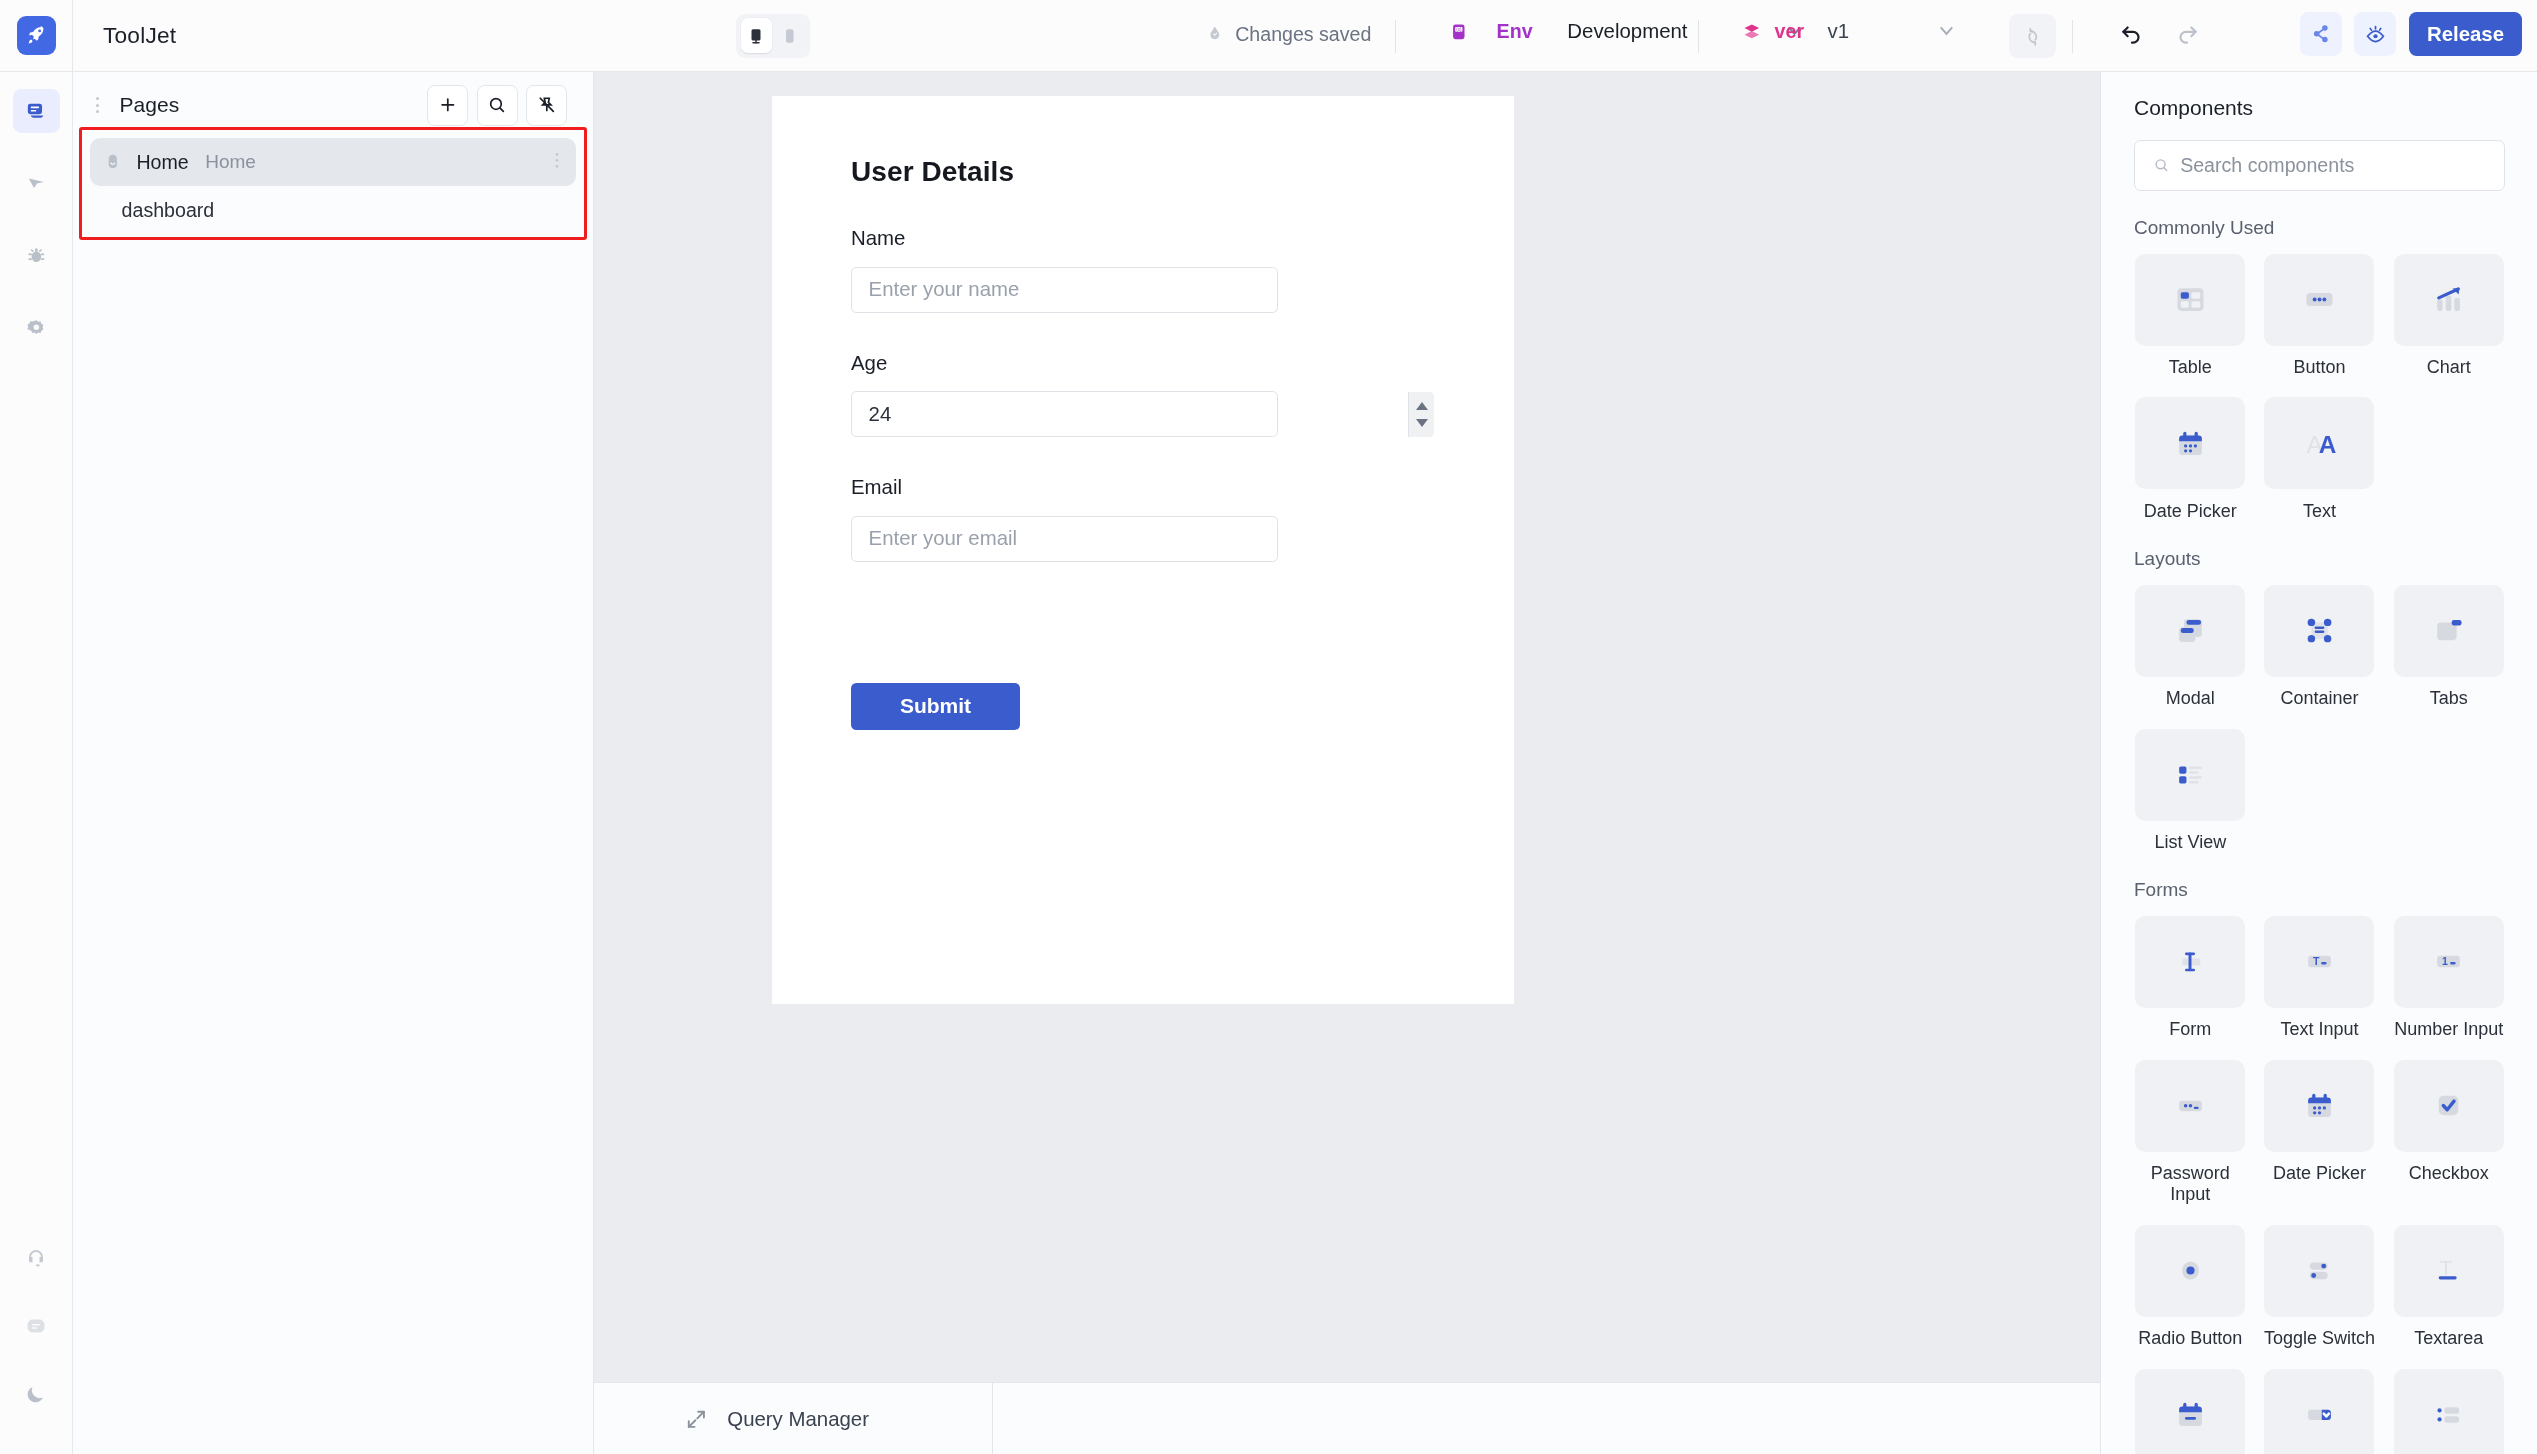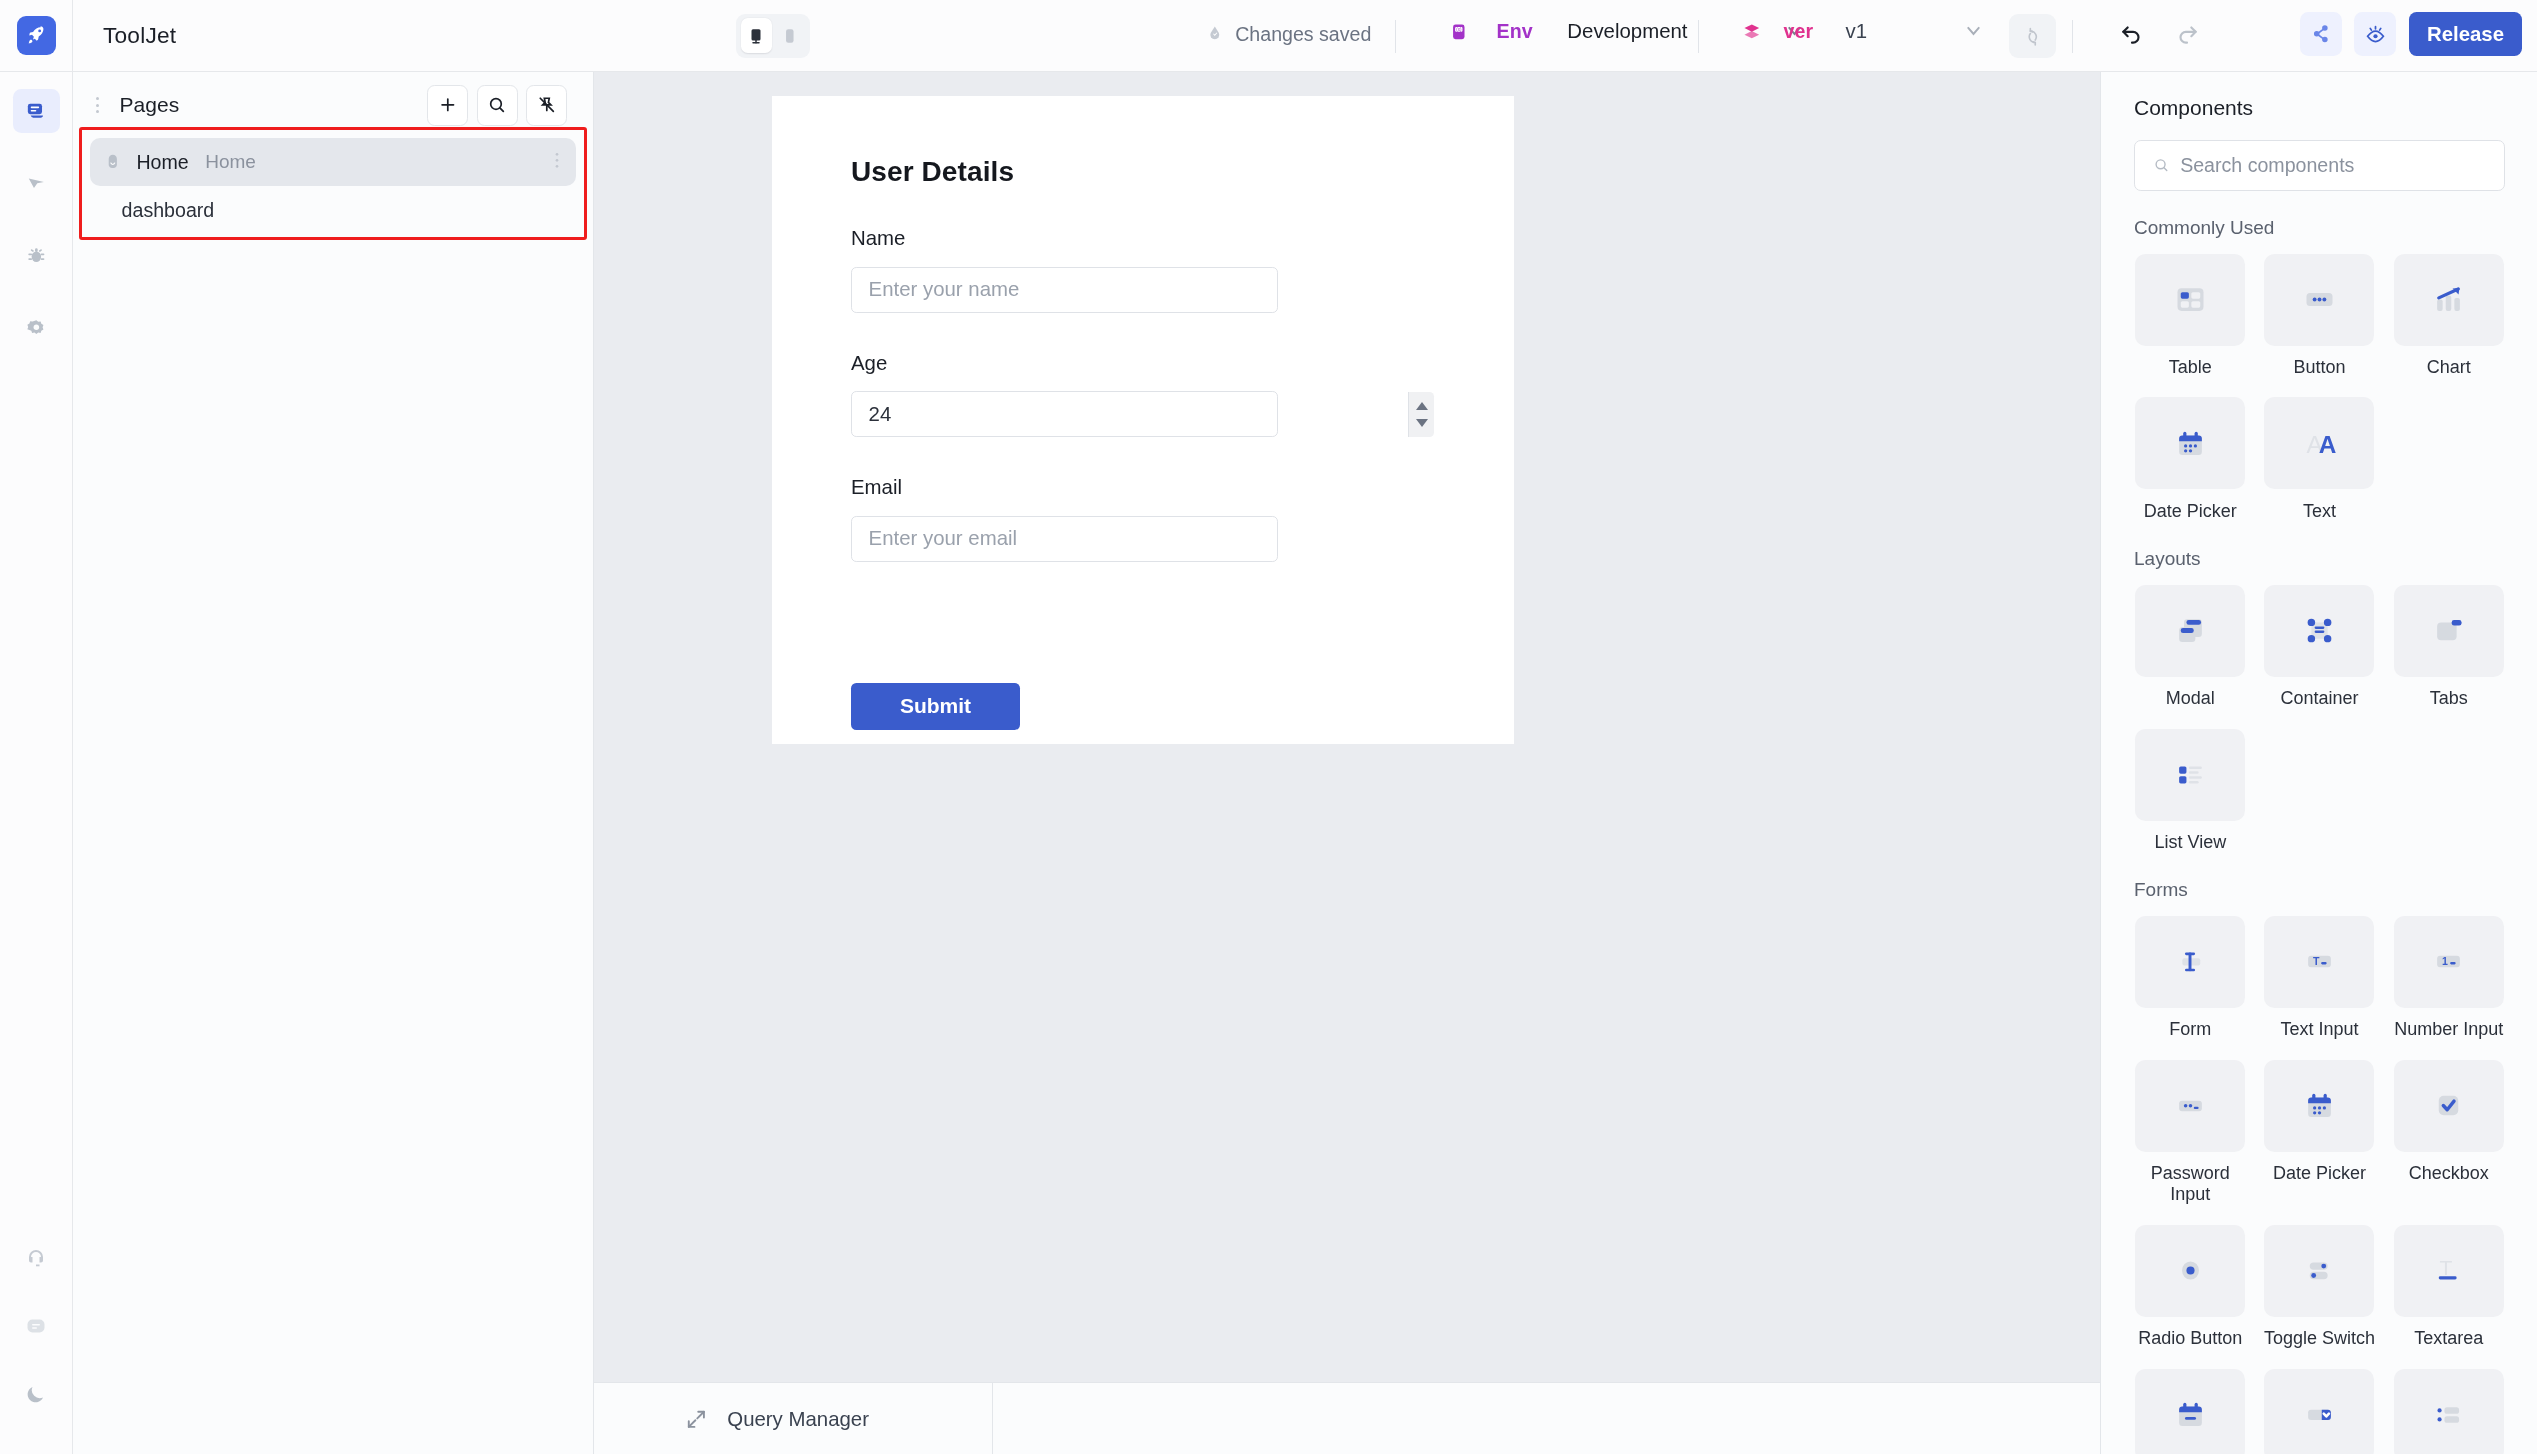--- a/index.html
+++ b/index.html
@@ -47,21 +47,21 @@
   .tb-sep3 { position: absolute; left: 2072px; top: 19.6px; }
 
   .tb-env {
     position: absolute; left: 1449px; top: 19.6px; display: flex; align-items: center; gap: 28px;
   }
   .tb-env .env-tag { font-size: 19.6px; color: #a332c8; font-weight: 600; }
   .tb-env .env-val { font-size: 20.4px; color: #1b1f27; margin-left: 6.8px; }
   .chev { margin-left: 69px; }
 
   .tb-ver {
-    position: absolute; left: 1742px; top: 19.6px; display: flex; align-items: center; gap: 22px;
+    position: absolute; left: 1742px; top: 19.6px; display: flex; align-items: center; gap: 13px;
   }
   .tb-ver .ver-tag { font-size: 19.6px; color: #e0328f; font-weight: 600; }
   .tb-ver .ver-val { font-size: 20.4px; color: #3a4250; margin-left: 10.6px; }
   .tb-ver .chev { margin-left: 74px; }
 
   .tb-refresh {
     position: absolute; left: 2009px; top: 14.3px; width: 47px; height: 44px;
     border-radius: 9px; background: #f1f3f6; display: flex; align-items: center; justify-content: center;
   }
   .tb-undo { position: absolute; left: 2119px; top: 21px; }
@@ -124,21 +124,21 @@
     position: absolute; left: 6px; top: -10.6px; width: 508px; height: 113px;
     border: 3.8px solid #ef1d1d; border-radius: 3px; pointer-events: none;
   }
 
   
   .canvas-col { flex: 1 1 auto; display: flex; flex-direction: column; min-width: 0; }
   .canvas {
     flex: 1 1 auto; background: #eaecf0; position: relative; overflow: hidden;
   }
   .form-card {
-    position: absolute; left: 178px; top: 24px; width: 742px; height: 648px;
+    position: absolute; left: 178px; top: 24px; width: 742px; height: 908px;
     background: #fff;
   }
   .form-inner { padding: 60px 79px 0 79px; }
   .form-title { font-size: 28px; font-weight: 700; color: #15181e; letter-spacing: 0.1px; }
   .fl { font-size: 20.4px; color: #1b1f27; margin-top: 39px; }
   .fld {
     margin-top: 16.6px; width: 427px; height: 46px; border: 0.8px solid #dfe2e7;
     border-radius: 5.3px; background: #fff; display: flex; align-items: center; padding: 0 16.6px;
     font-size: 20.4px; color: #9aa1ac;
   }

